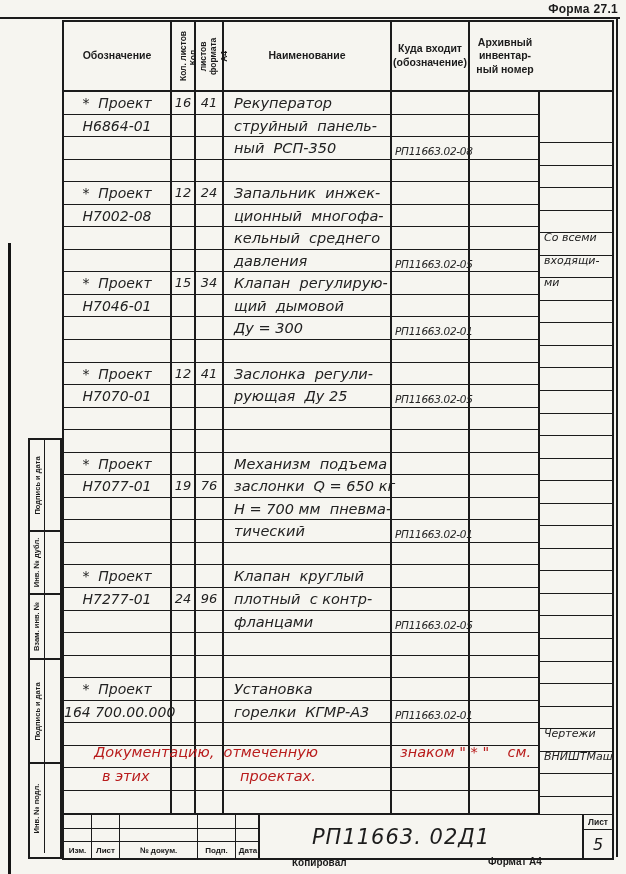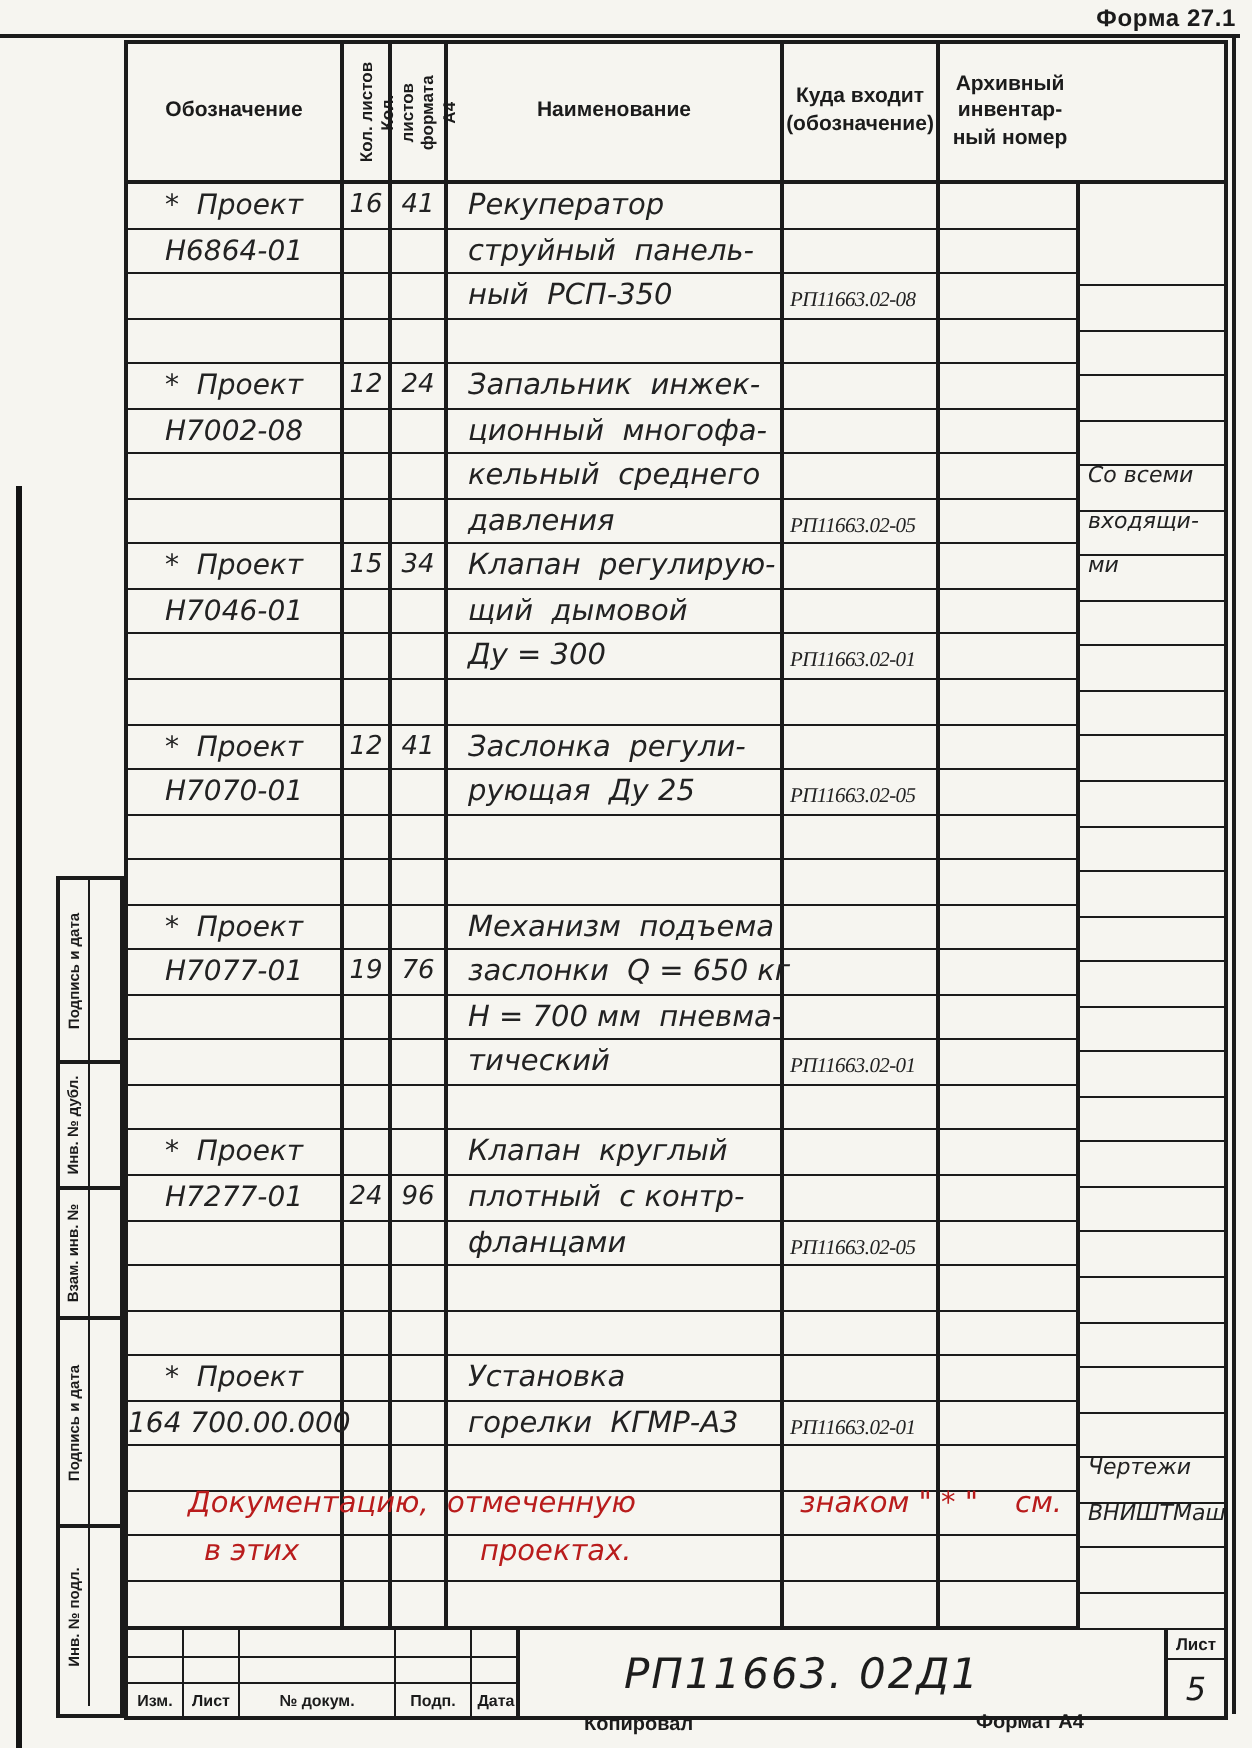--- a/index.html
+++ b/index.html
@@ -21,21 +21,21 @@
   .vtext{transform:rotate(-90deg);font:bold 8.5px "Liberation Sans",sans-serif;white-space:nowrap;}
   .vtext2{transform:rotate(-90deg);font:bold 8.5px "Liberation Sans",sans-serif;width:60px;text-align:center;line-height:1.2;}
   .tbody{display:grid;grid-template-columns:108px 24px 28px 168px 78px 70px 72px;grid-auto-rows:22.56px;height:722px;overflow:hidden;}
   .cell{border-right:2px solid var(--ink);border-bottom:1.5px solid var(--ink);box-sizing:border-box;
         font-style:italic;font-family:"DejaVu Sans",sans-serif;color:#222;
         white-space:pre;overflow:visible;line-height:1;}
   .cell:nth-child(7n){border-right:none;}
   .c0{font-size:14px;text-align:center;padding-top:4px;}
   .c1,.c2{font-size:13px;text-align:center;padding-top:4px;}
   .c3{font-size:14.5px;padding:4px 0 0 10px;}
-  .c4{font-size:10.5px;padding:9px 0 0 3px;letter-spacing:-.3px;font-family:Liberation Serif, serif;}
+  .c4{font-size:10.5px;padding:9px 0 0 3px;letter-spacing:-.3px;}
   .c5{font-size:11px;}
   .c6{font-size:11px;padding:6px 0 0 4px;margin-top:44px;}
   
   .fnote{position:absolute;font-style:italic;font-family:"DejaVu Sans",sans-serif;font-size:14.5px;color:#b91c1c;white-space:pre;}
   
   .titleblock{height:43px;border-top:1px solid var(--ink);display:flex;}
   .tb-left{width:196px;border-right:2px solid var(--ink);box-sizing:border-box;display:grid;
            grid-template-columns:28px 28px 78px 38px 24px;grid-template-rows:1fr 1fr 1.15fr;}
   .rev-cell{border-right:1.5px solid var(--ink);border-bottom:1.5px solid var(--ink);box-sizing:border-box;}
   .rev-cell:nth-child(5n){border-right:none;}

